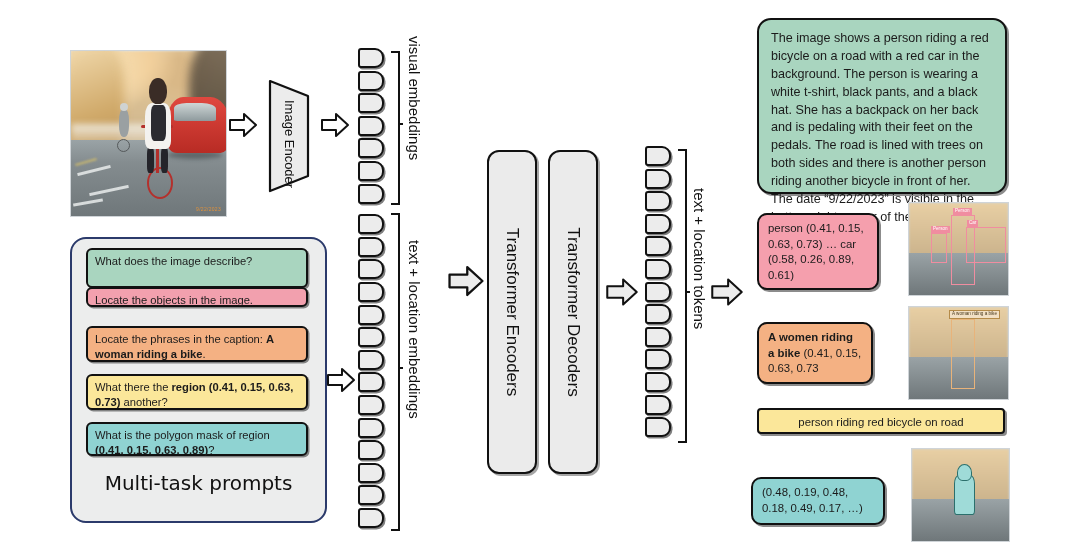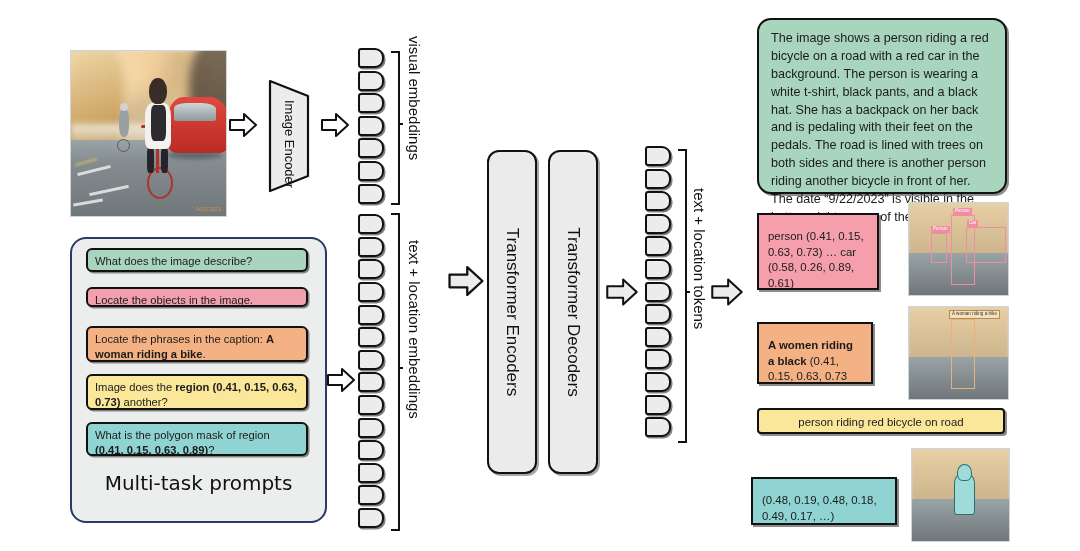--- a/index.html
+++ b/index.html
@@ -107,23 +107,23 @@
     padding:4px 7px;color:#1b1b1b;
   }
   .pbox b{font-weight:bold;}
   .panel-title{
     position:absolute;width:100%;text-align:center;font-size:20px;color:#111;
     font-family:"DejaVu Sans","Liberation Sans",sans-serif;
   }
 
   
   .obox{
-    position:absolute;border:2px solid #111;border-radius:0;
+    position:absolute;border:2px solid #111;border-radius:10px;
     box-shadow:2px 2px 0 rgba(0,0,0,.45);
-    box-sizing:border-box;padding:14px 9px;font-size:11.4px;line-height:1.36;color:#1b1b1b;
+    box-sizing:border-box;padding:6px 9px;font-size:11.4px;line-height:1.36;color:#1b1b1b;
   }
   .obox.cap{border-radius:14px;font-size:12.6px;line-height:1.42;padding:10px 12px;}
   .obox.flat{border-radius:4px;text-align:center;padding:5px 8px;}
 
   
   .thumb{position:absolute;overflow:hidden;border:1px solid #cfd4d8;background:#cfd4d8;}
   .bb{position:absolute;box-sizing:border-box;}
   .bblabel{
     position:absolute;font-size:4.6px;line-height:1;color:#fff;padding:1px 2px;
     white-space:nowrap;
@@ -208,24 +208,24 @@
   </svg>
   <svg class="abs" style="left:388px;top:212px;" width="16" height="320" viewBox="0 0 16 320">
     <path d="M3 2 H11 V156 H15 H11 V318 H3" fill="none" stroke="#111" stroke-width="2"></path>
   </svg>
 
   <div class="rot-label" style="left:423px;top:36px;">visual embeddings</div>
   <div class="rot-label" style="left:423px;top:240px;">text + location embeddings</div>
 
   <div class="prompt-panel" style="left:70px;top:237px;width:253px;height:282px;">
     <div id="prompt-list" style="position:absolute;inset:0;">
-        <div class="pbox" style="left: 14px; top: 9px; width: 222px; height: 24px; background: rgb(169, 213, 191);"><span>What does the image describe?</span></div>
+        <div class="pbox" style="left: 14px; top: 9px; width: 222px; height: 40px; background: rgb(169, 213, 191);"><span>What does the image describe?</span></div>
         <div class="pbox" style="left: 14px; top: 48px; width: 222px; height: 20px; background: rgb(242, 160, 174);"><span>Locate the objects in the image.</span></div>
         <div class="pbox" style="left: 14px; top: 87px; width: 222px; height: 36px; background: rgb(244, 177, 131);"><span>Locate the phrases in the caption: </span><b>A woman riding a bike</b><span>.</span></div>
-        <div class="pbox" style="left: 14px; top: 135px; width: 222px; height: 36px; background: rgb(251, 231, 154);"><span>Image does the </span><b>region (0.41, 0.15, 0.63, 0.73)</b><span> another?</span></div>
+        <div class="pbox" style="left: 14px; top: 135px; width: 222px; height: 36px; background: rgb(251, 231, 154);"><span>What there the </span><b>region (0.41, 0.15, 0.63, 0.73)</b><span> another?</span></div>
         <div class="pbox" style="left: 14px; top: 183px; width: 222px; height: 34px; background: rgb(143, 211, 210);"><span>What is the polygon mask of region </span><b>(0.41, 0.15, 0.63, 0.89)</b><span>?</span></div>
       </div>
     <div class="panel-title" style="left:0;top:232px;">Multi-task prompts</div>
   </div>
 
   <svg class="arrow" style="left:326px;top:365px;" width="30" height="30" viewBox="0 0 30 30">
     <path d="M2 10 H16 V4 L28 15 L16 26 V20 H2 Z" fill="#ffffff" stroke="#111" stroke-width="2" stroke-linejoin="round"></path>
   </svg>
 
   <svg class="arrow" style="left:447px;top:262px;" width="38" height="38" viewBox="0 0 30 30">
@@ -265,25 +265,25 @@
   <div class="rot-label" style="left:708px;top:188px;">text + location tokens</div>
 
   <svg class="arrow" style="left:710px;top:275px;" width="34" height="34" viewBox="0 0 30 30">
     <path d="M2 10 H16 V4 L28 15 L16 26 V20 H2 Z" fill="#ececec" stroke="#111" stroke-width="1.8" stroke-linejoin="round"></path>
   </svg>
 
   <div class="obox cap" id="out-caption" style="left:757px;top:18px;width:250px;height:176px;background:#a9d5bf;"><span>The image shows a person riding a red bicycle on a road with a red car in the background. The person is wearing a white t-shirt, black pants, and a black hat. She has a backpack on her back and is pedaling with their feet on the pedals. The road is lined with trees on both sides and there is another person riding another bicycle in front of her. The date “9/22/2023” is visible in the bottom right corner of the image.</span></div>
 
   <div class="obox" id="out-detect" style="left:757px;top:213px;width:122px;height:77px;background:#f59fad;"><span>person (0.41, 0.15, 0.63, 0.73) … car (0.58, 0.26, 0.89, 0.61)</span></div>
 
-  <div class="obox" id="out-ground" style="left:757px;top:322px;width:116px;height:62px;background:#f4b183;"><b>A women riding a black</b><span> (0.41, 0.15, 0.63, 0.73</span></div>
+  <div class="obox" id="out-ground" style="left:757px;top:322px;width:116px;height:62px;background:#f4b183;"><b>A women riding a bike</b><span> (0.41, 0.15, 0.63, 0.73</span></div>
 
   <div class="obox flat" id="out-region" style="left:757px;top:408px;width:248px;height:26px;background:#fbe79a;"><span>person riding red bicycle on road</span></div>
 
-  <div class="obox" id="out-poly" style="left:751px;top:477px;width:146px;height:48px;background:#8fd3d2;"><span>(0.48, 0.19, 0.48, 0.18, 0.49, 0.17, …)</span></div>
+  <div class="obox" id="out-poly" style="left:751px;top:477px;width:134px;height:48px;background:#8fd3d2;"><span>(0.48, 0.19, 0.48, 0.18, 0.49, 0.17, …)</span></div>
 
   <div class="thumb" style="left:908px;top:202px;width:99px;height:92px;">
     <div class="sky" style="position:absolute;left:0;top:0;right:0;height:58%;background:linear-gradient(180deg,#e8cfa4,#cbb38c);filter:blur(1px);"></div>
     <div class="treeL" style="left:-6%;top:-4%;width:38%;height:70%;"></div>
     <div class="treeR" style="right:-10%;top:-6%;width:30%;height:62%;"></div>
     <div class="road" style="position:absolute;left:0;right:0;bottom:0;height:46%;background:linear-gradient(180deg,#9aa3a6,#6f777a);"></div>
 
     <div class="bb" style="left:42px;top:12px;width:24px;height:70px;border:1.4px solid #f08da0;"></div>
     <div class="bblabel" style="left:44px;top:5px;background:#f08da0;">Person</div>
     <div class="bb" style="left:22px;top:30px;width:16px;height:30px;border:1.4px solid #f08da0;"></div>

